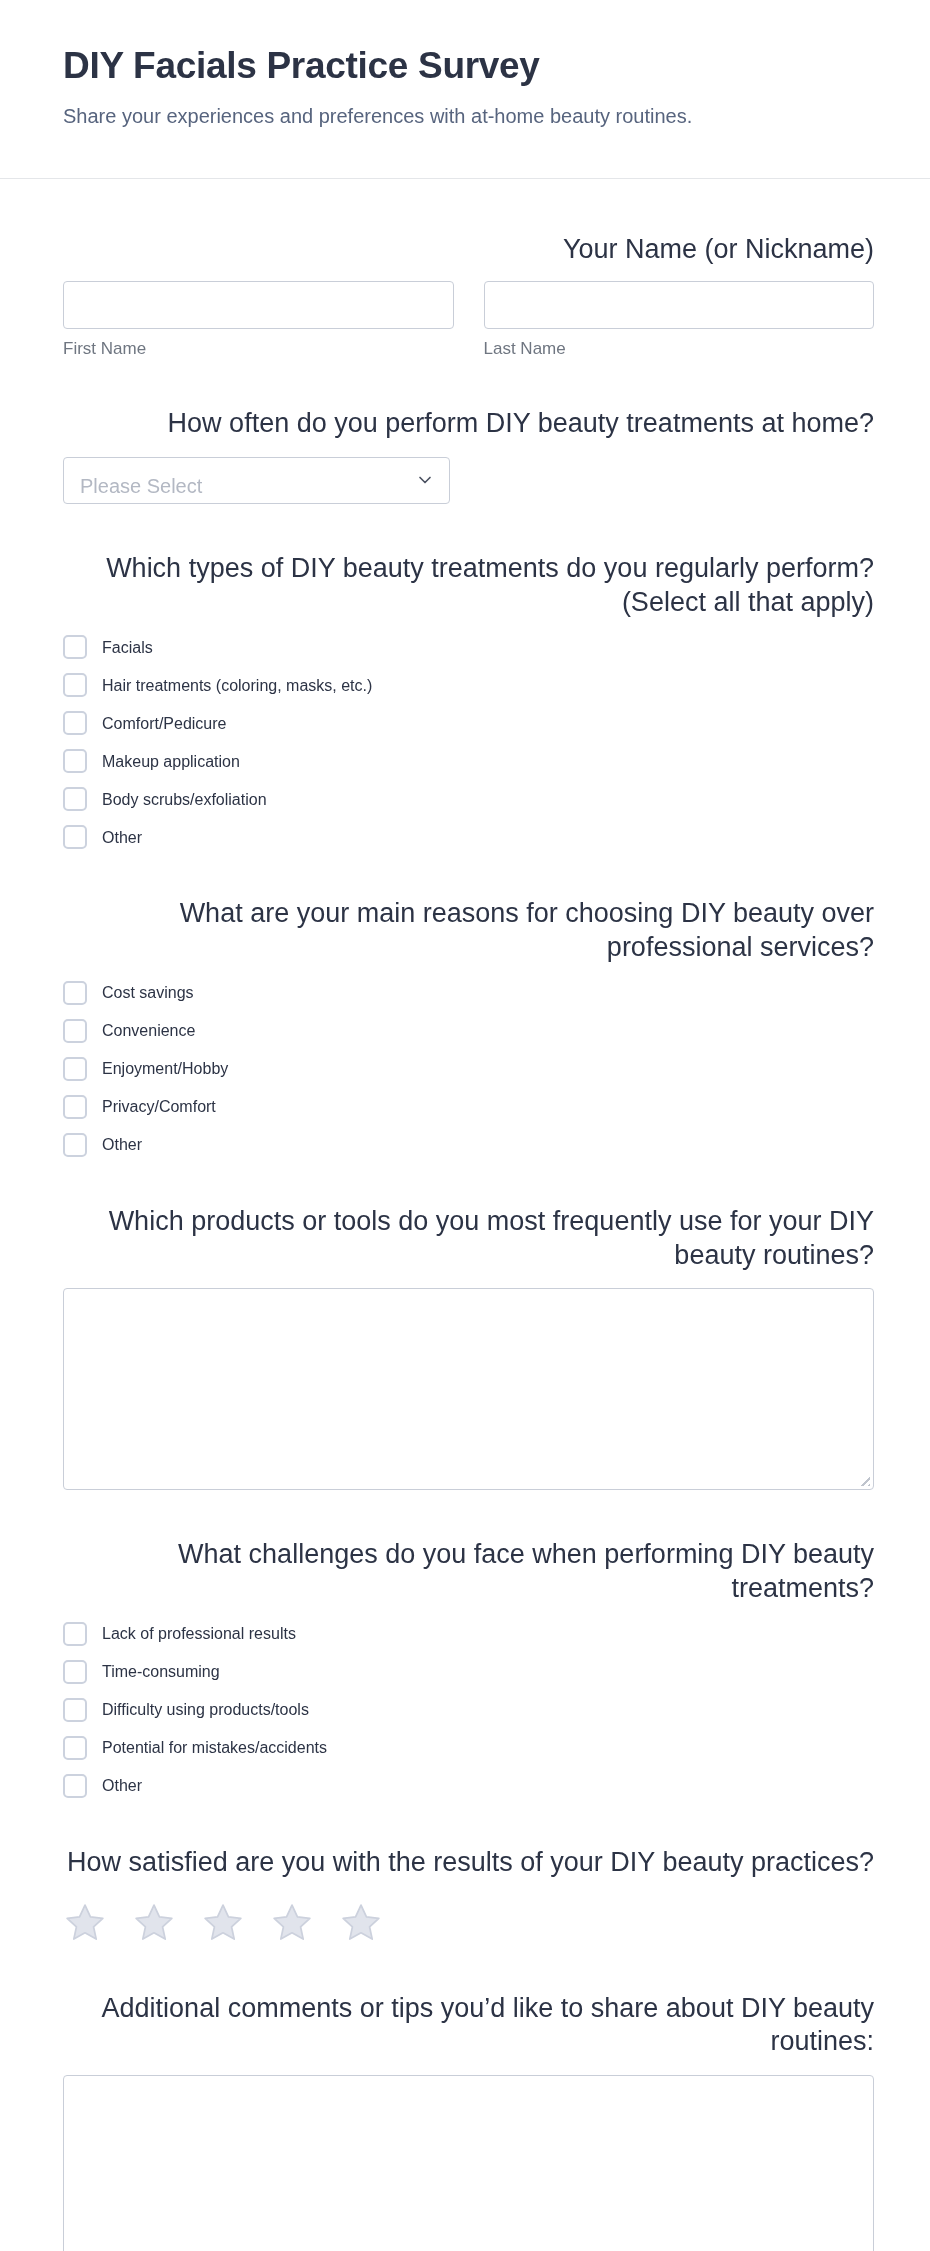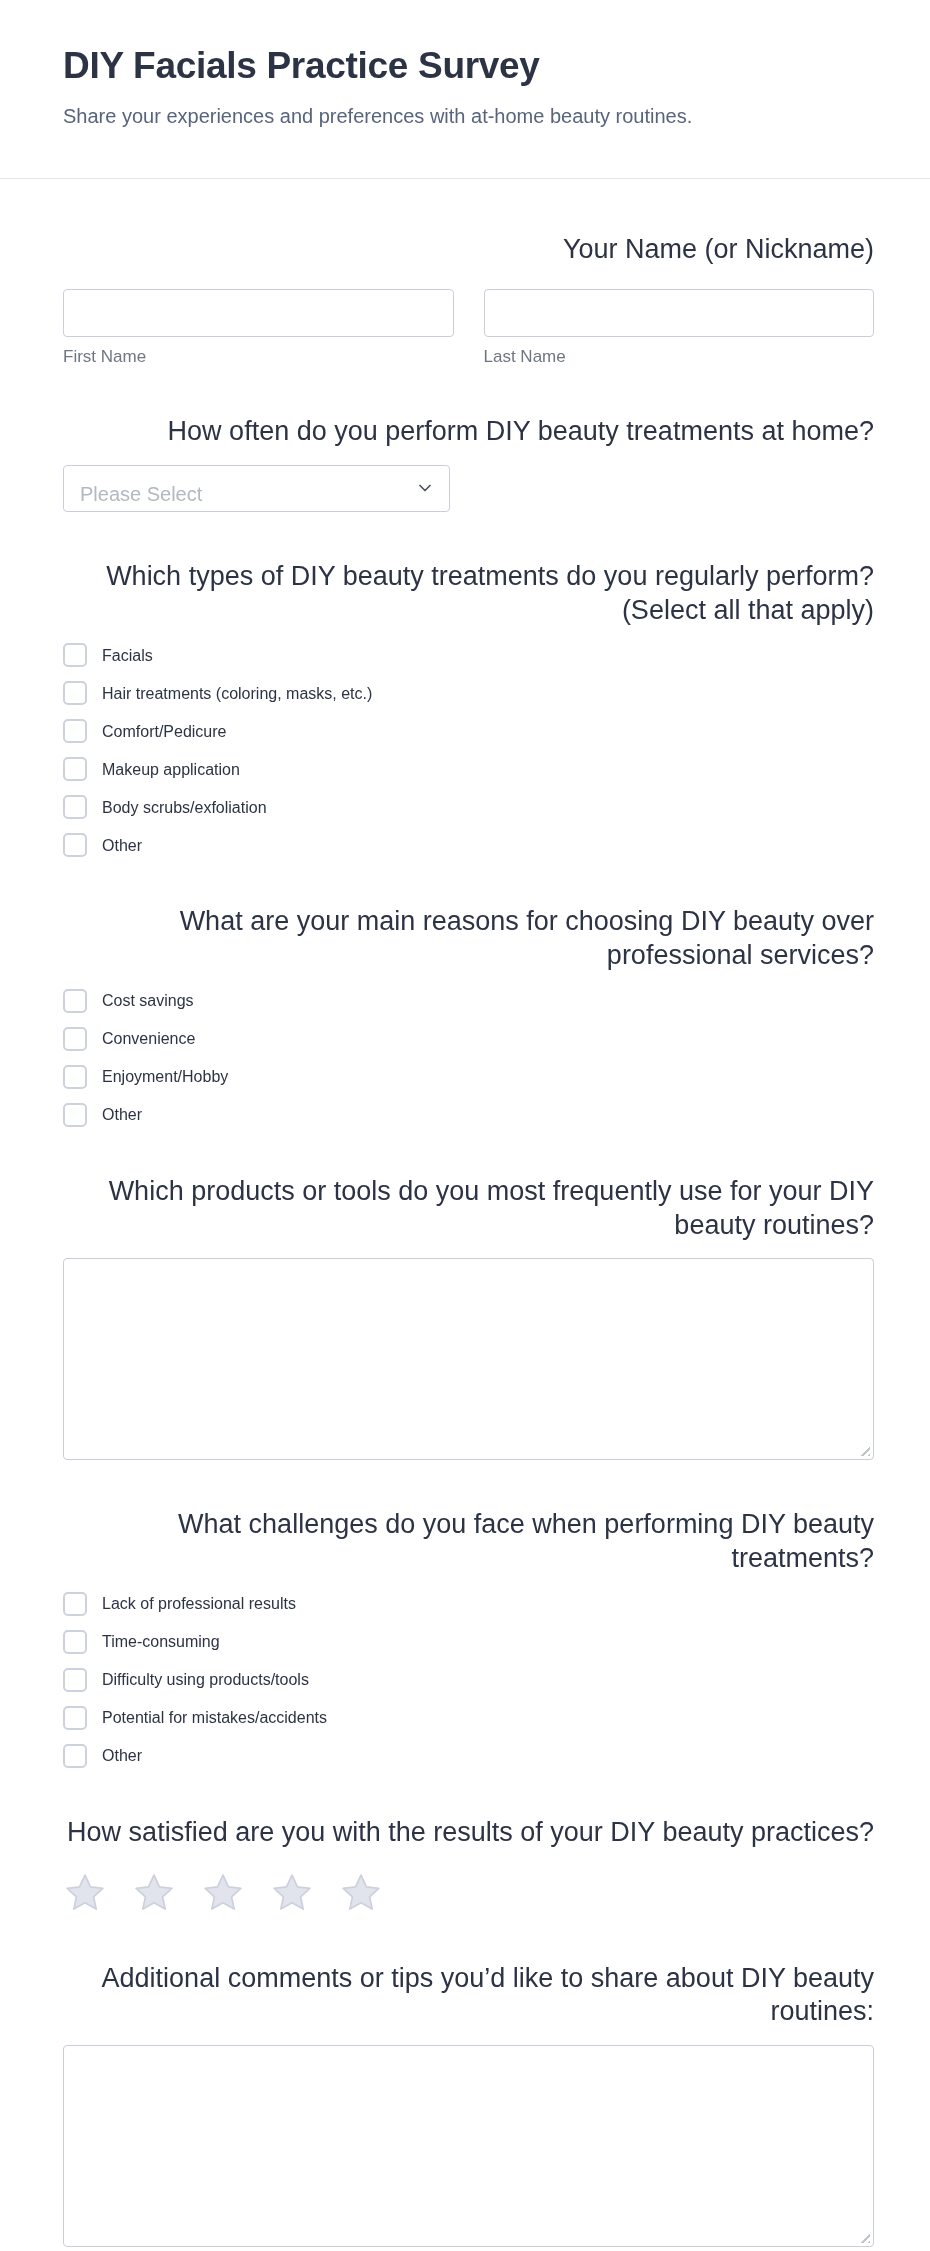--- a/index.html
+++ b/index.html
@@ -36,21 +36,21 @@
   .q-label {
     font-size: 27px;
     line-height: 1.25;
     font-weight: 500;
     color: #2c3345;
     margin: 0;
     text-align: right;
   }
 
   
-  .name-row { display: flex; gap: 30px; margin-top: 22px; }
+  .name-row { display: flex; gap: 30px; margin-top: 14px; }
   .name-col { flex: 1 1 0; }
   input.text-input {
     width: 100%;
     height: 48px;
     border: 1px solid #c9ced8;
     border-radius: 4px;
     background: #fff;
     font-family: inherit;
     font-size: 20px;
     color: #2c3345;
@@ -237,20 +237,24 @@
         <div class="opt">
           <span class="checkbox"></span>
           <span class="opt-label">Convenience</span>
         </div>
         <div class="opt">
           <span class="checkbox"></span>
           <span class="opt-label">Enjoyment/Hobby</span>
         </div>
         <div class="opt">
           <span class="checkbox"></span>
+          <span class="opt-label">Privacy/Comfort</span>
+        </div>
+        <div class="opt">
+          <span class="checkbox"></span>
           <span class="opt-label">Other</span>
         </div>
       </div>
     </div>
 
     <div class="question">
       <div class="q-label">Which products or tools do you most frequently use for your DIY beauty routines?</div>
       <div class="textarea-wrap">
         <textarea class="big-text" style=""></textarea>
         <div class="resize-grip"></div>

